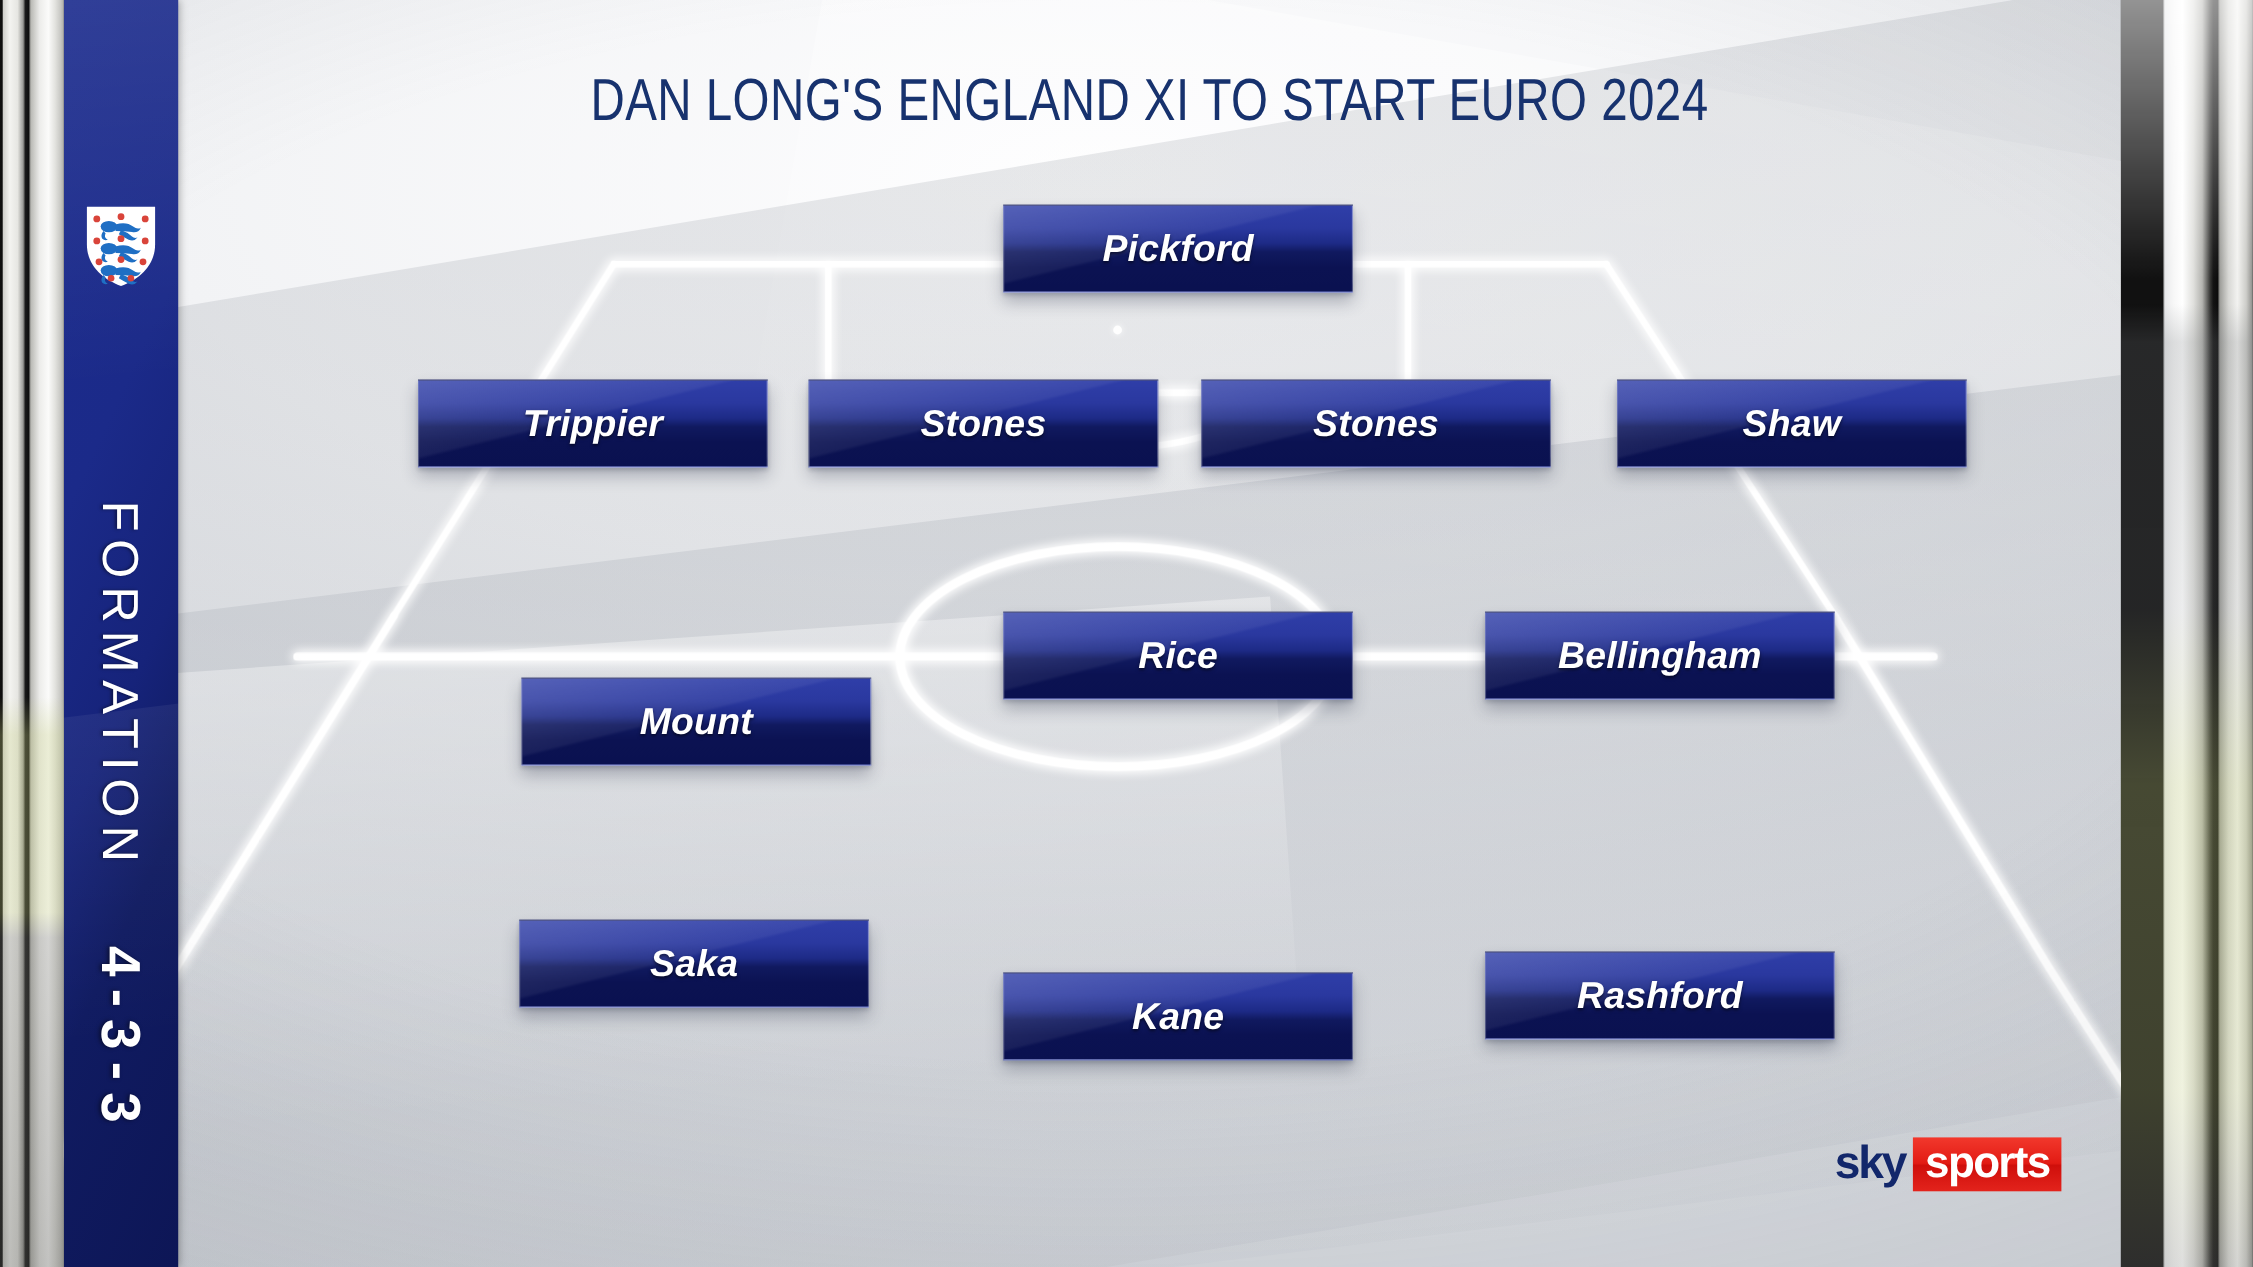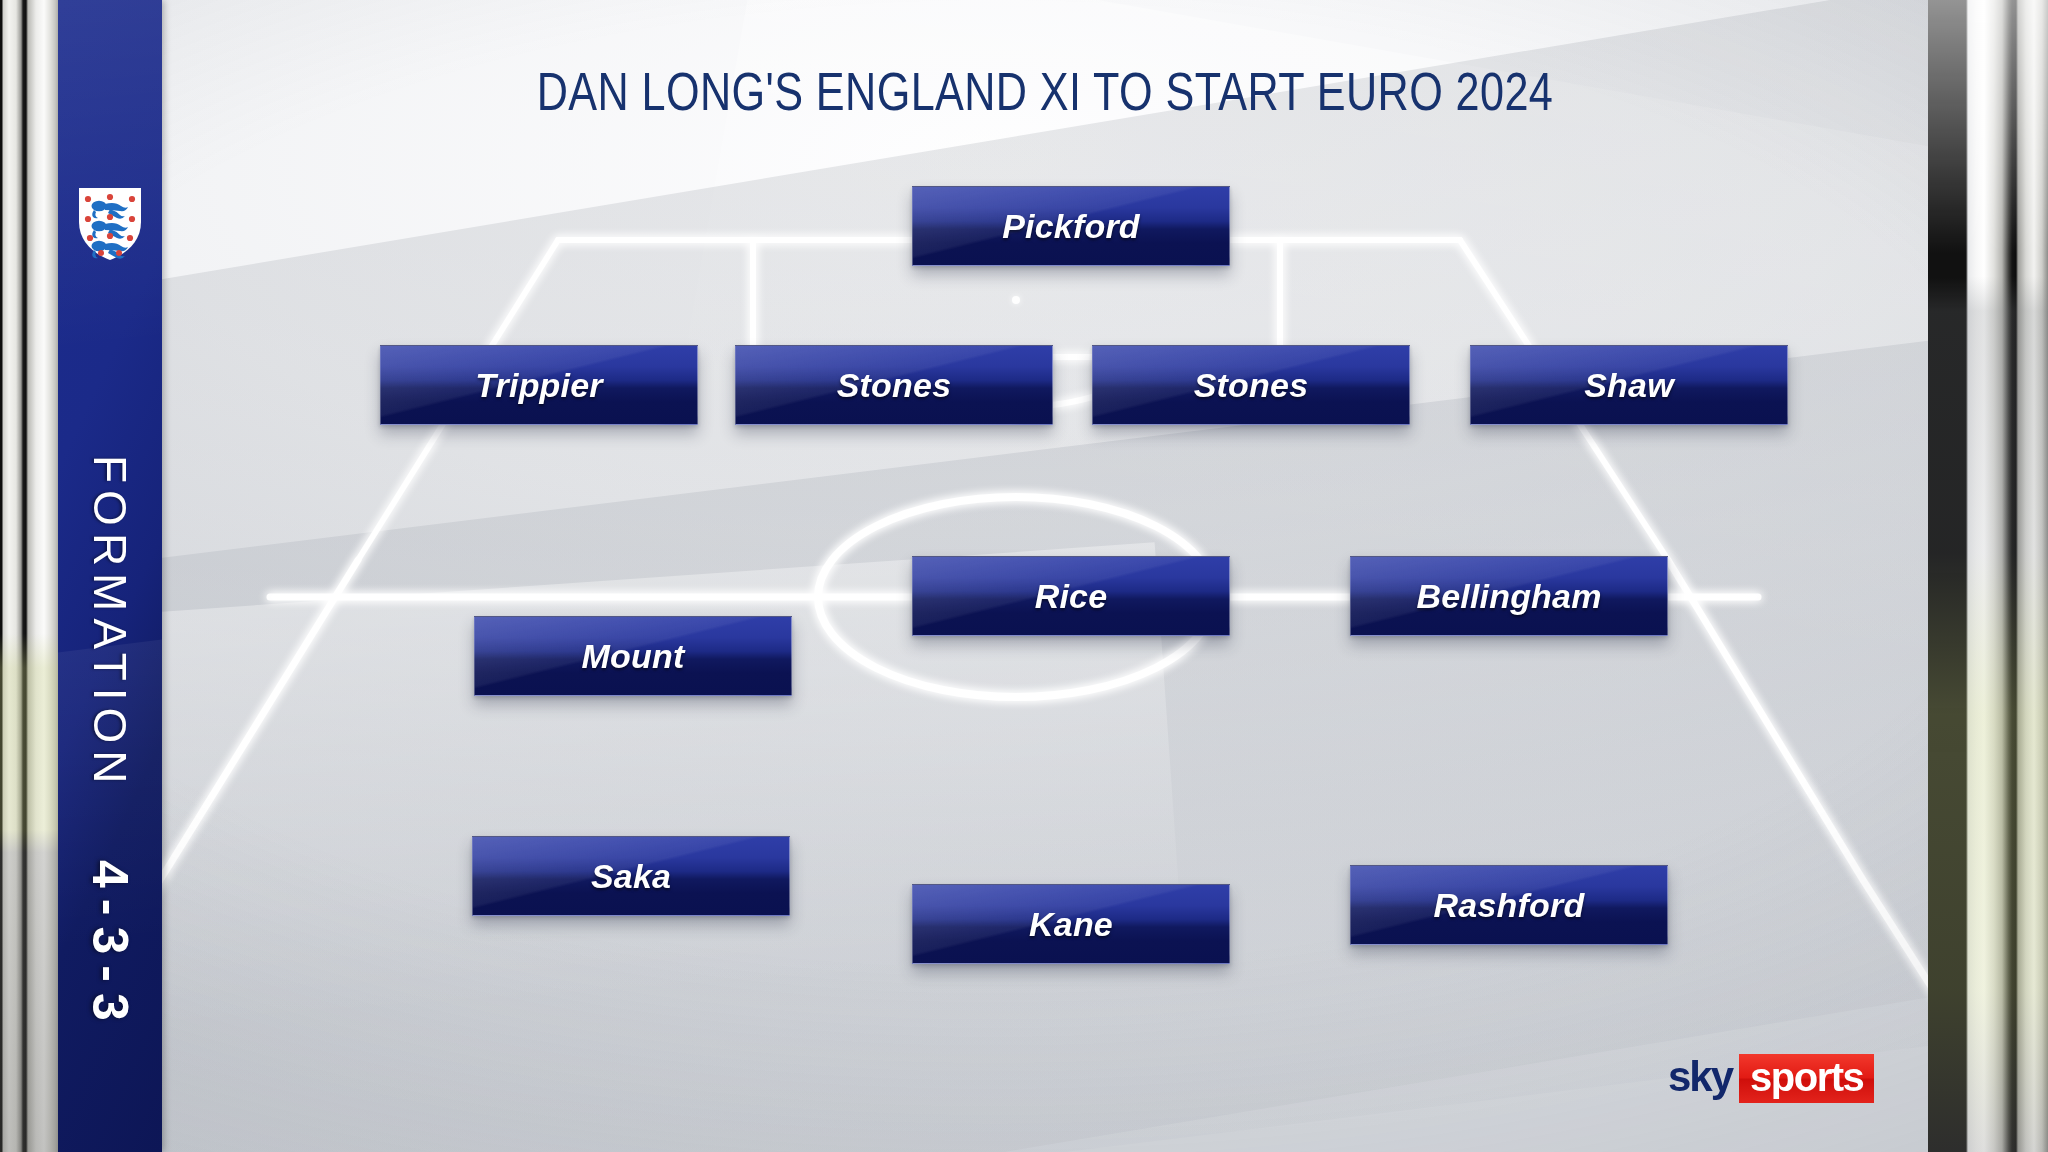--- a/index.html
+++ b/index.html
@@ -103,21 +103,21 @@
       linear-gradient(to bottom,
         #2f3ea8 0%,#2a389f 26%,#1d2a86 44%,#10195f 54%,#0b1252 72%,#0a1150 100%);
     border:1px solid rgba(255,255,255,.30);
     box-shadow:0 9px 14px rgba(40,48,70,.30), 0 2px 4px rgba(40,48,70,.22);
     display:flex;align-items:center;justify-content:center;}
   .player span{color:#fff;font-size:34px;font-weight:bold;letter-spacing:.2px;
     font-family:"Liberation Sans",sans-serif;
     text-shadow:0 2px 3px rgba(0,0,0,.55);white-space:nowrap;font-style:italic;}
 
   
-  #skysports{position:absolute;left:1668px;top:1034px;display:flex;align-items:center;gap:7px;margin-top:20px;}
+  #skysports{position:absolute;left:1668px;top:1034px;display:flex;align-items:center;gap:7px;}
   #sky-word{color:#12276b;font-size:42px;font-weight:bold;letter-spacing:-2px;
     font-family:"Liberation Sans",sans-serif;line-height:1;padding-bottom:3px;}
   #sports-badge{background:linear-gradient(to bottom,#f2382c 0%,#e21b14 48%,#cf0f0b 52%,#e3231c 100%);
     border-radius:0;padding:3px 11px 6px 11px;}
   #sports-word{color:#fff;font-size:40px;font-weight:bold;letter-spacing:-1.5px;
     font-family:"Liberation Sans",sans-serif;line-height:1;}
 </style>
 </head>
 <body>
 

